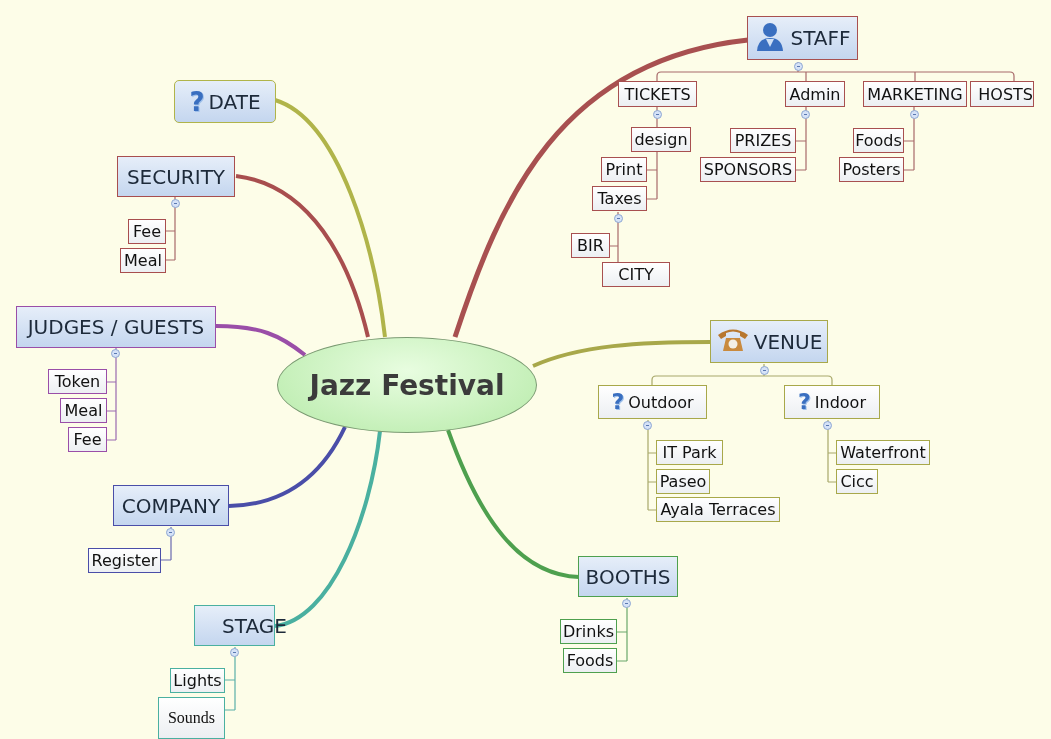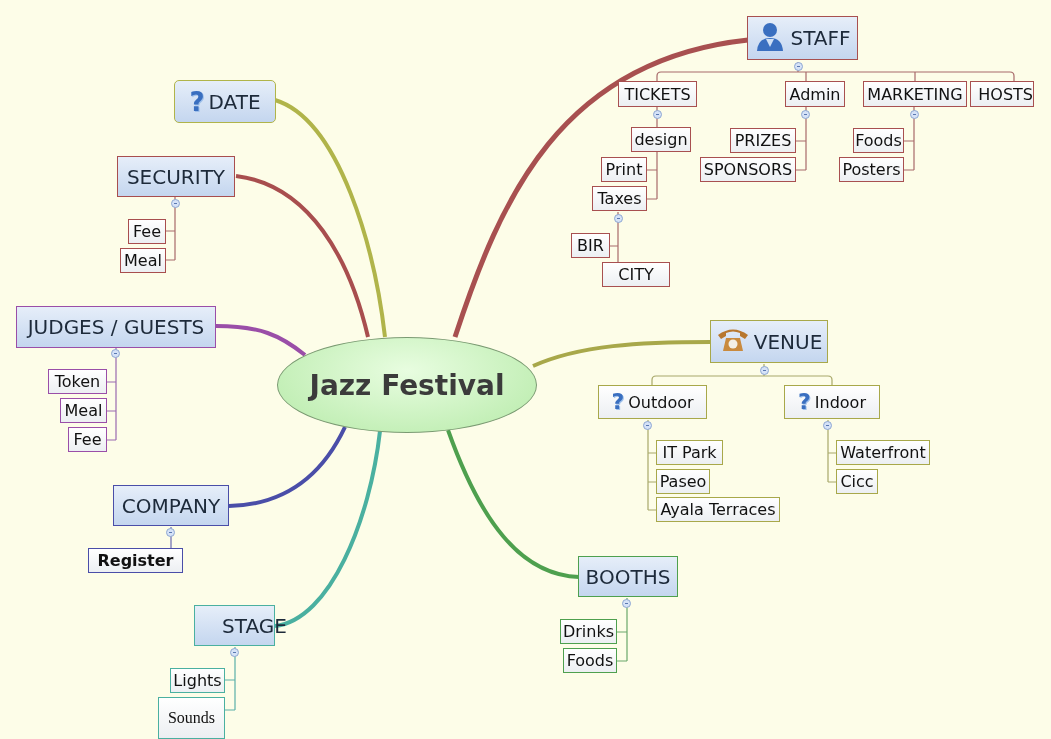--- a/index.html
+++ b/index.html
@@ -90,21 +90,21 @@
   <span>Meal</span>
   </div>
 <div class="node leaf" style="left:68px;top:427px;width:39px;height:25px;border:1px solid #9a4ea8;">
   <span>Fee</span>
   </div>
 
 <div class="node main" style="left:113px;top:485px;width:116px;height:41px;border:1px solid #4a4ea8;">
   <span>COMPANY</span>
 </div>
 <div class="collapse" style="left:166px;top:528px;"></div>
-<div class="node leaf" style="left:88px;top:548px;width:95px;height:25px;border:1px solid #4a4ea8;font-weight:bold;">
+<div class="node leaf" style="left:88px;top:548px;width:73px;height:25px;border:1px solid #4a4ea8;">
   <span>Register</span>
   </div>
 
 <div class="node main" style="left:194px;top:605px;width:81px;height:41px;border:1px solid #4ab0a0;padding-left:40px;">
   <span>STAGE</span>
 </div>
 <div class="collapse" style="left:230px;top:648px;"></div>
 <div class="node leaf" style="left:170px;top:668px;width:55px;height:25px;border:1px solid #4ab0a0;">
   <span>Lights</span>
   </div>

